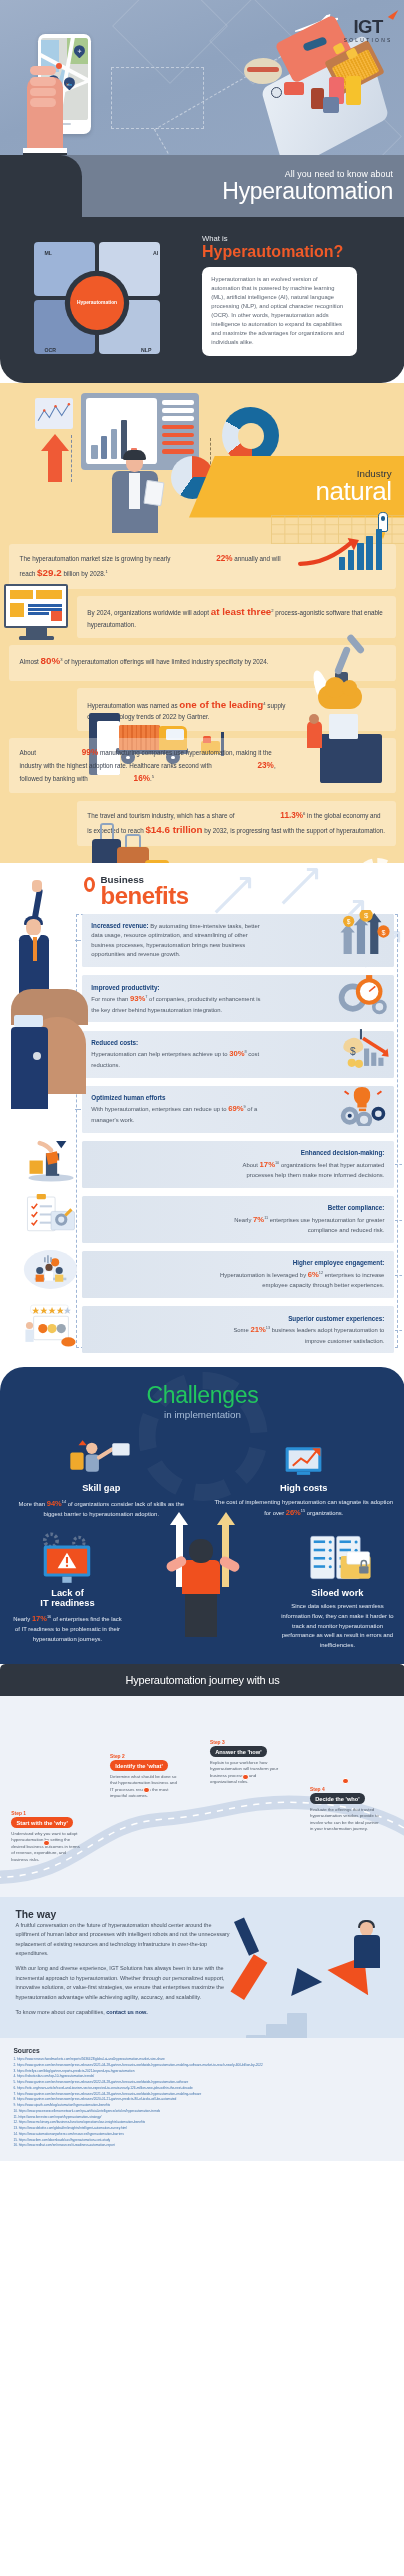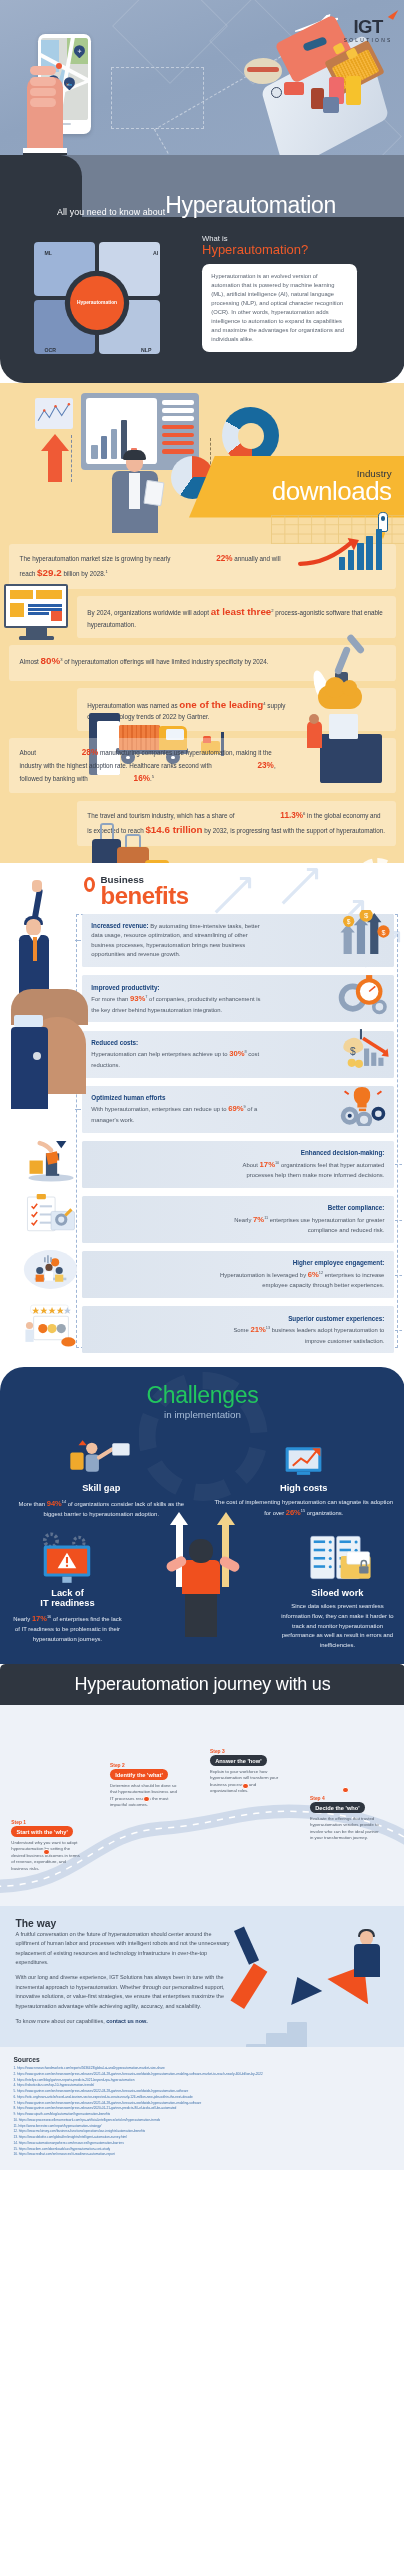--- a/index.html
+++ b/index.html
@@ -95,21 +95,21 @@
   .logo-sub{font-size:4.9px;letter-spacing:2.3px;color:#2b3240;margin-top:2.1px;}
   .logo-arrow{
     position:absolute;right:-3.1px;top:-9.3px;width:0;height:0;
     border-left:6.7px solid transparent;border-bottom:11.3px solid #f05a28;
     transform:rotate(28deg);
   }
 
   
   .title-band{
     position:relative;height:62px;background:#727f93;
-    display:flex;flex-direction:row;align-items:flex-end;justify-content:center;
+    display:flex;flex-direction:column;align-items:flex-end;justify-content:center;
     padding-right:12px;
   }
   .title-band::before{
     content:"";position:absolute;left:0;top:0;width:25px;height:100%;background:#2f3640;
   }
   .title-band::after{
     content:"";position:absolute;left:25px;top:0;width:57px;height:100%;
     background:#2f3640;border-top-right-radius:21.6px;
   }
   .title-sup{font-size:8.8px;color:#ffffff;position:relative;z-index:2;letter-spacing:0.1px;}
@@ -136,21 +136,21 @@
     background:#f05a28;display:flex;align-items:center;justify-content:center;
     color:#fff;font-size:4.9px;font-weight:700;text-align:center;z-index:3;
     box-shadow:0 0 0 5.2px #2f3640;
   }
   .gear-ring{
     position:absolute;left:49px;top:43px;width:41px;height:41px;border-radius:50%;
     border:4.6px dashed #e04a1e;z-index:2;
   }
   .wi-right{flex:1;padding-right:14px;}
   .wi-kicker{font-size:7.7px;color:#e7eaee;margin-top:3.1px;}
-  .wi-title{font-size:13px;font-weight:400;color:#f05a28;line-height:1.1;margin-bottom:6.2px;}
+  .wi-title{font-size:16px;font-weight:700;color:#f05a28;line-height:1.1;margin-bottom:6.2px;}
   .wi-card{
     background:#ffffff;border-radius:7.2px;padding:8.2px 9.3px;
     font-size:5.8px;line-height:1.55;color:#5c6572;max-width:155px;
   }
 
   
   .overview{position:relative;background:#f8dca2;padding-top:5.2px;padding-bottom:10.3px;}
   .ov-hero{position:relative;height:155px;}
   .ov-banner{
     position:absolute;right:0;top:67px;width:216px;height:62px;background:#f7b731;
@@ -318,21 +318,21 @@
   .sh-armR{position:absolute;right:7.2px;top:34px;width:20.6px;height:10.3px;background:#f5a391;border-radius:5.2px;transform:rotate(28deg);}
   .uarrow{position:absolute;top:-13.4px;width:0;height:0;border-left:9.3px solid transparent;border-right:9.3px solid transparent;}
   .uaW{left:11.3px;border-bottom:13.4px solid #ffffff;}
   .uaY{right:11.3px;border-bottom:13.4px solid #f2d28a;}
   .ubarW{position:absolute;left:17.5px;top:0;width:7.2px;height:62px;background:#ffffff;}
   .ubarY{position:absolute;right:17.5px;top:0;width:7.2px;height:62px;background:#f2d28a;}
 
   
   .journey-band{
     background:#2f3640;color:#fff;text-align:center;padding:10.3px 0;
-    font-size:18px;letter-spacing:-0.2px;
+    font-size:11px;letter-spacing:-0.2px;
     border-top-left-radius:5.2px;border-top-right-radius:5.2px;
   }
   
   .journey{position:relative;background:#eef2f8;padding:13.4px 0 17.5px 0;overflow:hidden;}
   .road{
     position:absolute;left:0;right:0;top:46px;height:155px;
   }
   .road svg{width:100%;height:100%;}
   .steps{position:relative;z-index:2;height:170px;}
   .step{position:absolute;width:71px;}
@@ -519,21 +519,21 @@
       <div class="person">
         <div class="p-body"></div>
           <div class="p-shirt"></div>
         <div class="p-head"></div>
           <div class="p-hair"></div>
           <div class="p-clip"></div>
       </div>
 
       <div class="ov-banner">
         <div class="ov-k">Industry</div>
-        <div class="ov-t">downloads</div>
+        <div class="ov-t">natural</div>
       </div>
       <div class="grid-floor"></div>
       <div class="rocket">
         <div class="rkt-body"></div>
           <div class="rkt-win"></div>
           <div class="rkt-fire"></div>
       </div>
     </div>
 
     <div id="overview-stats">
@@ -591,21 +591,21 @@
               <div class="fl-mast"></div>
               <div class="fl-body"></div>
               <div class="fl-seat"></div>
             </div>
           </div>
           <div class="stat-art cloud-art">
             <div class="cl"></div>
           </div>
         </div>
         <div class="stat right-pad">
-          <div><span>About </span><span class="hi">28%</span><span> manufacturing companies use hyperautomation, making it the industry with the highest adoption rate. Healthcare ranks second with </span><span class="hi">23%</span><span>, followed by banking with </span><span class="hi">16%</span><span>.</span><sup>5</sup></div>
+          <div><span>About </span><span class="hi">99%</span><span> manufacturing companies use hyperautomation, making it the industry with the highest adoption rate. Healthcare ranks second with </span><span class="hi">23%</span><span>, followed by banking with </span><span class="hi">16%</span><span>.</span><sup>5</sup></div>
           <div class="stat-art" style="right:4.1px;top:-30px;width:88px;height:62px">
             <div class="machine"></div>
             <div class="machine-screen"></div>
             <div class="worker"></div>
             <div class="worker-h"></div>
           </div>
         </div>
         <div class="stat indent">
           <div><span>The travel and tourism industry, which has a share of </span><span class="hi">11.3%</span><sup>6</sup><span> in the global economy and is expected to reach </span><span class="hi-lg">$14.6 trillion</span><span> by 2032, is progressing fast with the support of hyperautomation.</span></div>
           <div class="stat-art suitcases">

